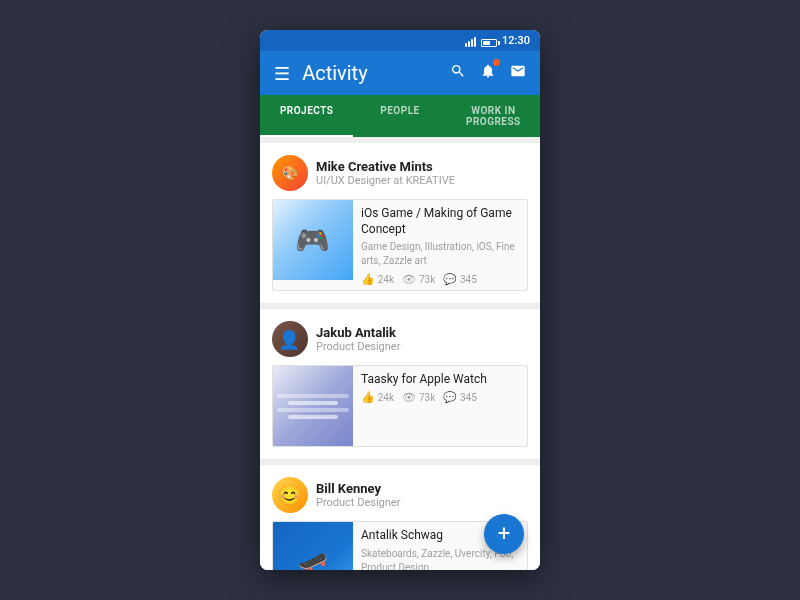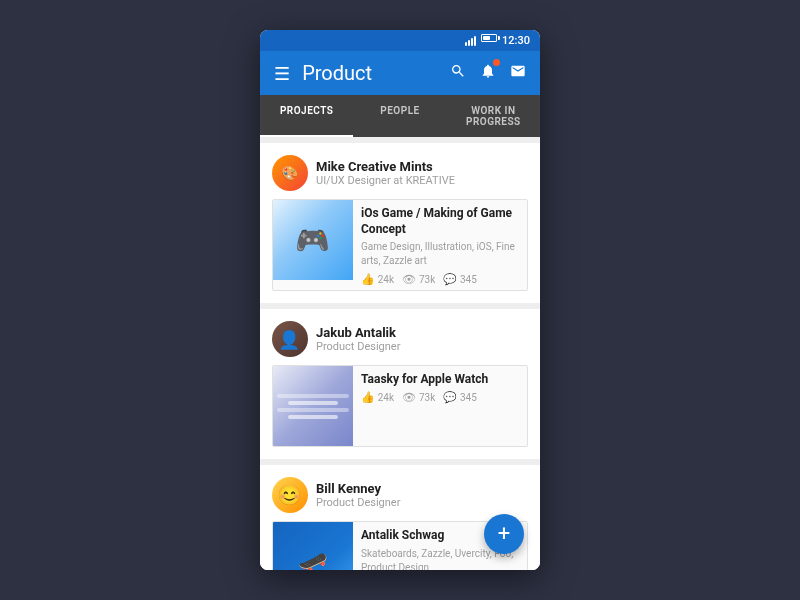--- a/index.html
+++ b/index.html
@@ -26,21 +26,21 @@
     .status-bar {
       background: #1565c0;
       display: flex;
       justify-content: flex-end;
       align-items: center;
       padding: 4px 10px;
       gap: 6px;
     }
     .status-bar-icons {
       display: flex;
-      align-items: flex-start;
+      align-items: flex-end;
       gap: 5px;
     }
     .signal-icon {
       display: flex;
       align-items: flex-end;
       gap: 1px;
       height: 12px;
     }
     .signal-bar {
       background: white;
@@ -117,21 +117,21 @@
       position: absolute;
       top: -4px;
       right: -4px;
       width: 7px;
       height: 7px;
       background: #ff5722;
       border-radius: 50%;
     }
     
     .tabs {
-      background: #404040;
+      background: #15803d;
       display: flex;
       border-bottom: none;
     }
     .tab {
       flex: 1;
       text-align: center;
       padding: 10px 4px;
       color: rgba(255,255,255,0.7);
       font-size: 10px;
       font-weight: 600;
@@ -258,21 +258,21 @@
       height: 4px;
       border-radius: 2px;
       width: 70%;
     }
     .project-info {
       flex: 1;
       padding: 6px 6px 4px 0;
     }
     .project-title {
       font-size: 12px;
-      font-weight: 700;
+      font-weight: 400;
       color: #212121;
       margin-bottom: 3px;
       line-height: 1.3;
     }
     .project-tags {
       font-size: 10px;
       color: #9e9e9e;
       margin-bottom: 5px;
       line-height: 1.4;
     }
@@ -331,21 +331,21 @@
       <div class="battery-icon">
         <div class="battery-fill"></div>
       </div>
       <span class="status-time">12:30</span>
     </div>
   </div>
 
   <div class="app-bar">
     <div class="app-bar-left">
       <span class="hamburger-icon">☰</span>
-      <span class="app-bar-title">Product</span>
+      <span class="app-bar-title">Activity</span>
     </div>
     <div class="app-bar-right">
       <span class="app-bar-icon">
         <svg width="16" height="16" viewBox="0 0 24 24" fill="white">
             <path d="M15.5 14h-.79l-.28-.27A6.471 6.471 0 0 0 16 9.5 6.5 6.5 0 1 0 9.5 16c1.61 0 3.09-.59 4.23-1.57l.27.28v.79l5 4.99L20.49 19l-4.99-5zm-6 0C7.01 14 5 11.99 5 9.5S7.01 5 9.5 5 14 7.01 14 9.5 11.99 14 9.5 14z"></path>
           </svg>
       </span>
       <span class="app-bar-icon" style="position:relative">
         <svg width="16" height="16" viewBox="0 0 24 24" fill="white">
             <path d="M12 22c1.1 0 2-.9 2-2h-4c0 1.1.9 2 2 2zm6-6v-5c0-3.07-1.64-5.64-4.5-6.32V4c0-.83-.67-1.5-1.5-1.5s-1.5.67-1.5 1.5v.68C7.63 5.36 6 7.92 6 11v5l-2 2v1h16v-1l-2-2z"></path>

